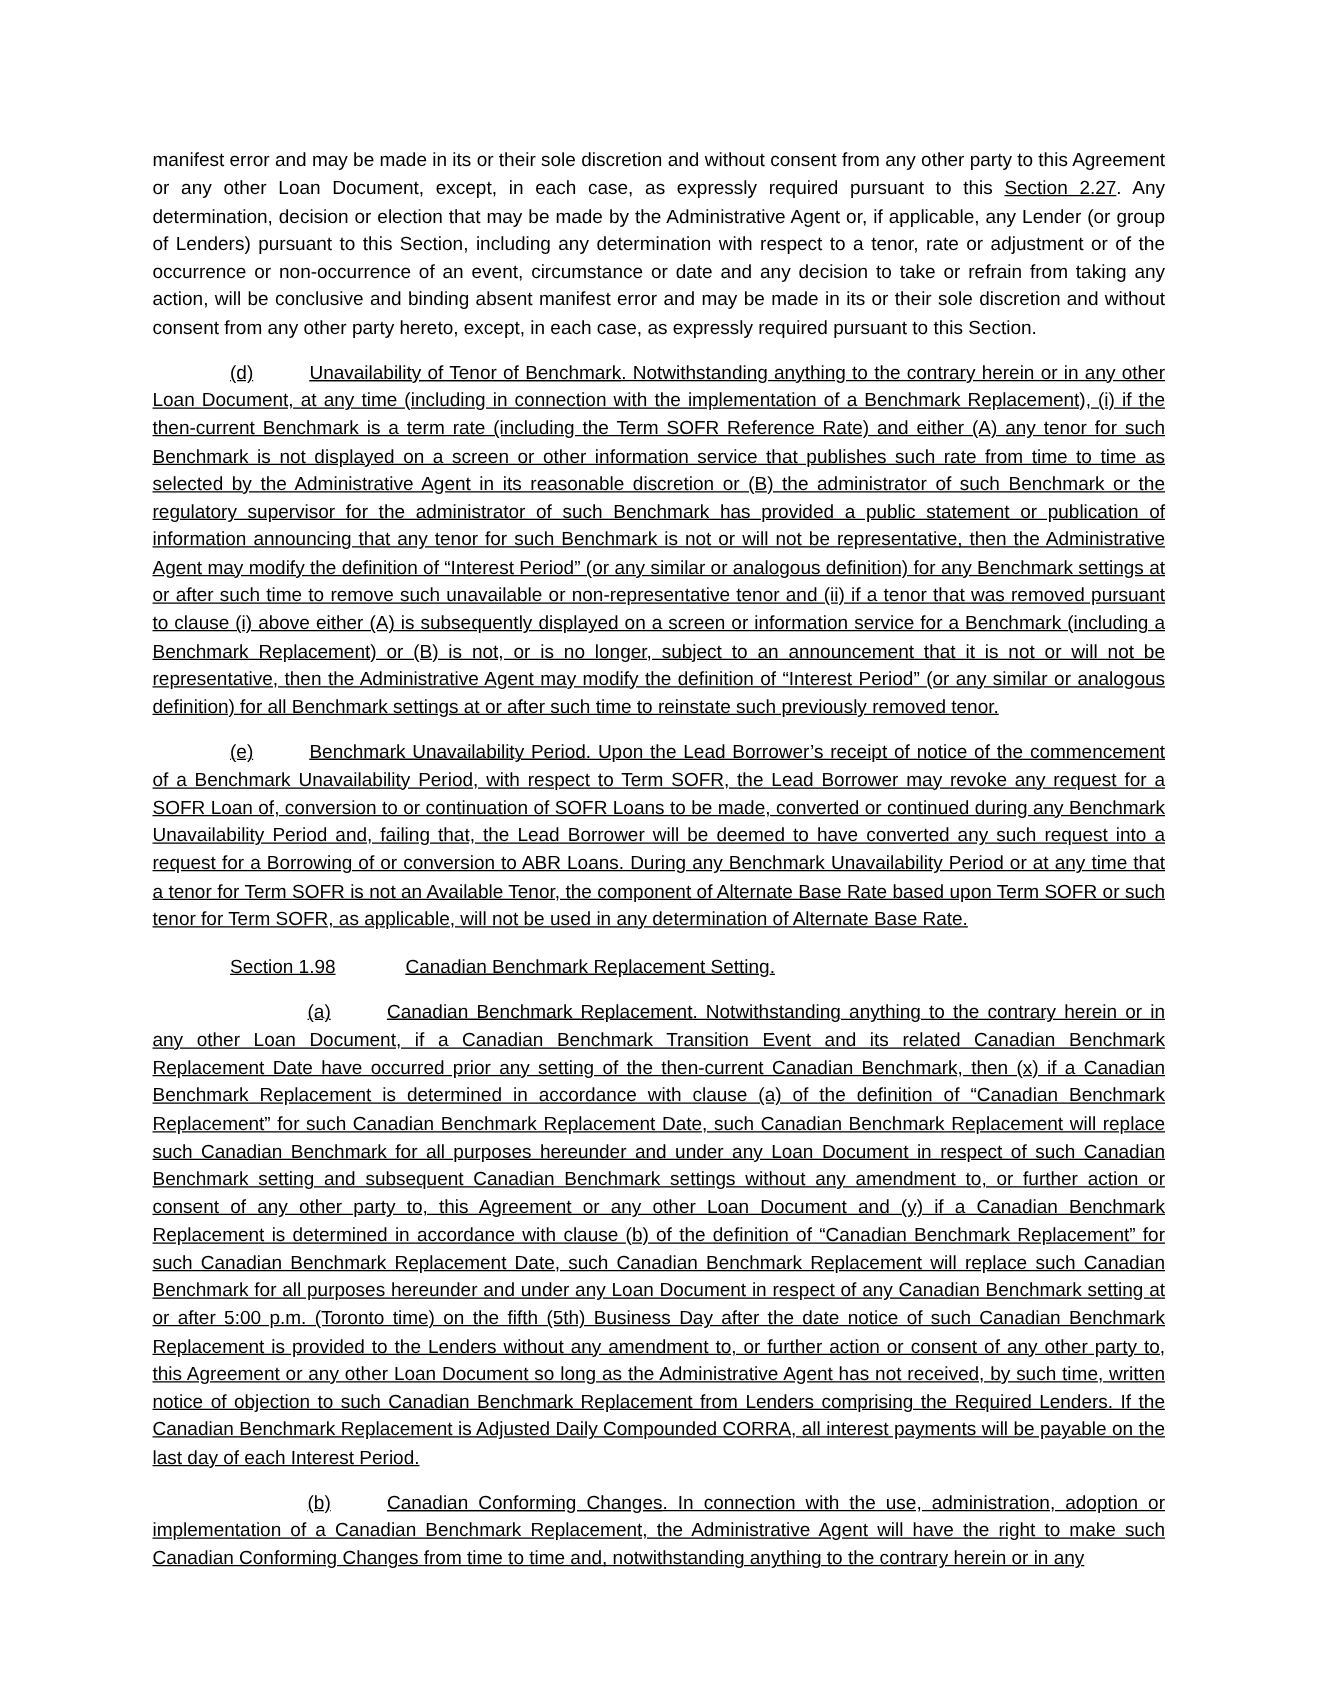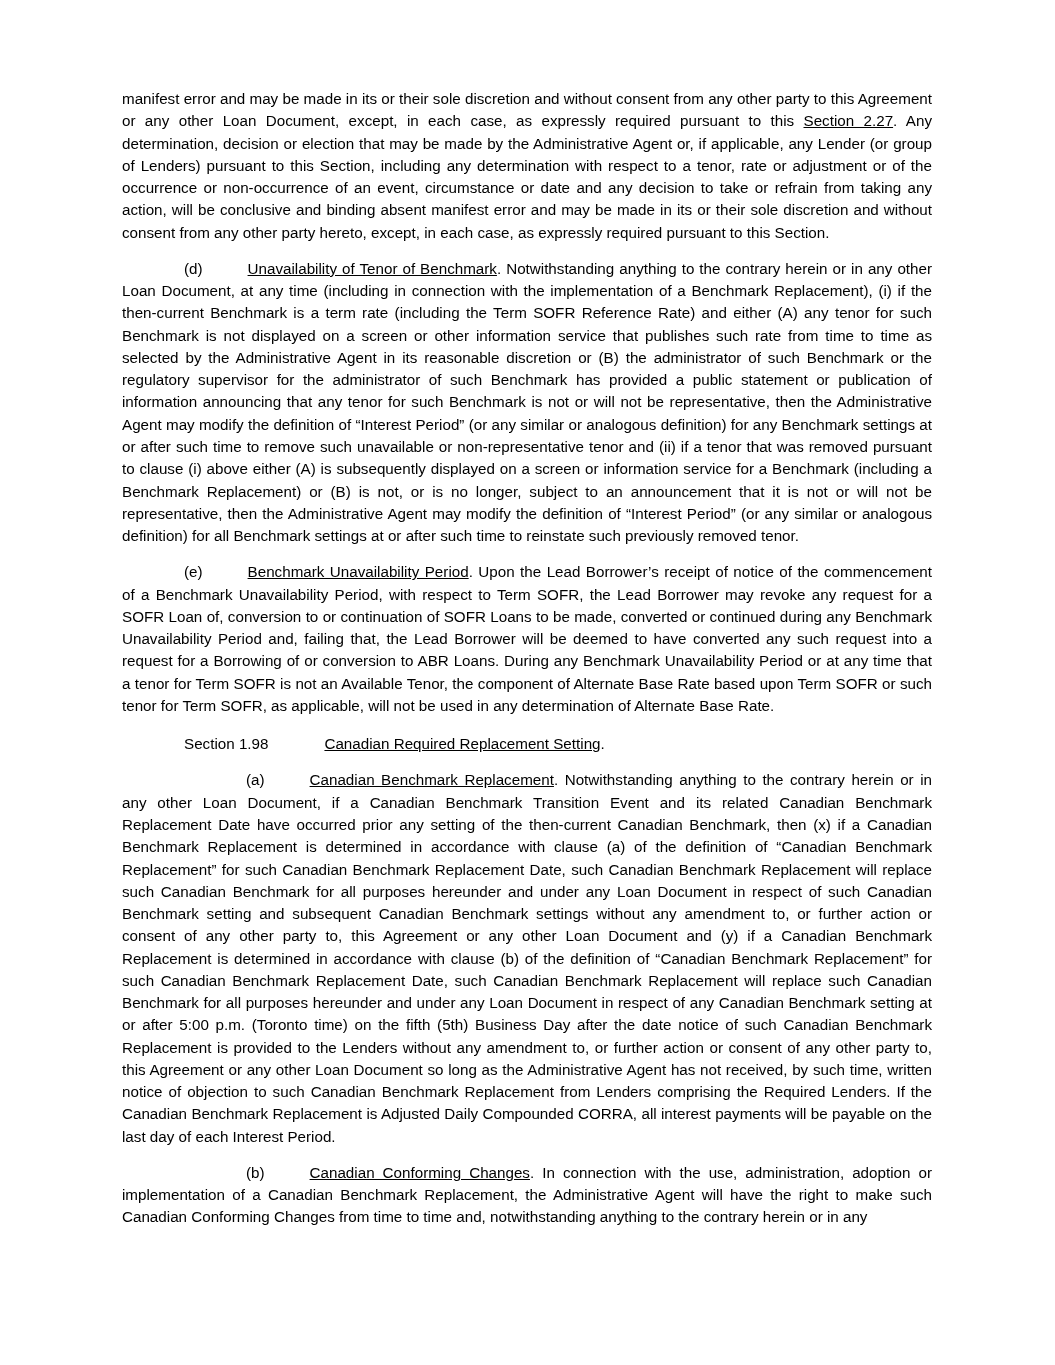--- a/index.html
+++ b/index.html
@@ -10,50 +10,51 @@
   body {
     font-family: "Liberation Sans", sans-serif;
     color: #000000;
   }
   .page {
     width: 1055px;
     height: 1365px;
     box-sizing: border-box;
     background: #ffffff;
     position: relative;
-    padding: 88px 122px 0 122px;
+    padding: 118px 122px 0 122px;
   }
   .doc-body {
     width: 810px;
   }
   p {
     margin: 0 0 0 0;
     font-size: 15.2px;
     line-height: 1.465;
     text-align: justify;
     text-justify: inter-word;
   }
   p + p {
     margin-top: 14px;
+    text-decoration: underline;
   }
   .indent-sm { text-indent: 62px; }
   .indent-md { text-indent: 62px; }
   .indent-lg { text-indent: 124px; }
   .u { text-decoration: underline; }
   .tab-sm { display: inline-block; width: 45px; }
   .tab-md { display: inline-block; width: 56px; }
   .section-head {
     margin-top: 16px;
   }
 </style>
 </head>
 <body>
 
 <div class="page">
   <div class="doc-body" id="doc-body">
       <p><span>manifest error and may be made in its or their sole discretion and without consent from any other party to this Agreement or any other Loan Document, except, in each case, as expressly required pursuant to this </span><span class="u">Section 2.27</span><span>.  Any determination, decision or election that may be made by the Administrative Agent or, if applicable, any Lender (or group of Lenders) pursuant to this Section, including any determination with respect to a tenor, rate or adjustment or of the occurrence or non-occurrence of an event, circumstance or date and any decision to take or refrain from taking any action, will be conclusive and binding absent manifest error and may be made in its or their sole discretion and without consent from any other party hereto, except, in each case, as expressly required pursuant to this Section.</span></p>
       <p class="indent-md"><span>(d)</span><span class="tab-sm">&nbsp;</span><span class="u">Unavailability of Tenor of Benchmark</span><span>.  Notwithstanding anything to the contrary herein or in any other Loan Document, at any time (including in connection with the implementation of a Benchmark Replacement), (i) if the then-current Benchmark is a term rate (including the Term SOFR Reference Rate) and either (A) any tenor for such Benchmark is not displayed on a screen or other information service that publishes such rate from time to time as selected by the Administrative Agent in its reasonable discretion or (B) the administrator of such Benchmark or the regulatory supervisor for the administrator of such Benchmark has provided a public statement or publication of information announcing that any tenor for such Benchmark is not or will not be representative, then the Administrative Agent may modify the definition of “Interest Period” (or any similar or analogous definition) for any Benchmark settings at or after such time to remove such unavailable or non-representative tenor and (ii) if a tenor that was removed pursuant to clause (i) above either (A) is subsequently displayed on a screen or information service for a Benchmark (including a Benchmark Replacement) or (B) is not, or is no longer, subject to an announcement that it is not or will not be representative, then the Administrative Agent may modify the definition of “Interest Period” (or any similar or analogous definition) for all Benchmark settings at or after such time to reinstate such previously removed tenor.</span></p>
       <p class="indent-md"><span>(e)</span><span class="tab-sm">&nbsp;</span><span class="u">Benchmark Unavailability Period</span><span>.  Upon the Lead Borrower’s receipt of notice of the commencement of a Benchmark Unavailability Period, with respect to Term SOFR, the Lead Borrower may revoke any request for a SOFR Loan of, conversion to or continuation of SOFR Loans to be made, converted or continued during any Benchmark Unavailability Period and, failing that, the Lead Borrower will be deemed to have converted any such request into a request for a Borrowing of or conversion to ABR Loans.  During any Benchmark Unavailability Period or at any time that a tenor for Term SOFR is not an Available Tenor, the component of Alternate Base Rate based upon Term SOFR or such tenor for Term SOFR, as applicable, will not be used in any determination of Alternate Base Rate.</span></p>
-      <p class="indent-sm section-head"><span>Section 1.98</span><span class="tab-md">&nbsp;</span><span class="u">Canadian Required Replacement Setting</span><span>.</span></p>
+      <p class="indent-sm section-head"><span>Section 1.98</span><span class="tab-md">&nbsp;</span><span class="u">Canadian Benchmark Replacement Setting</span><span>.</span></p>
       <p class="indent-lg"><span>(a)</span><span class="tab-sm">&nbsp;</span><span class="u">Canadian Benchmark Replacement</span><span>.  Notwithstanding anything to the contrary herein or in any other Loan Document, if a Canadian Benchmark Transition Event and its related Canadian Benchmark Replacement Date have occurred prior any setting of the then-current Canadian Benchmark, then (x) if a Canadian Benchmark Replacement is determined in accordance with clause (a) of the definition of “Canadian Benchmark Replacement” for such Canadian Benchmark Replacement Date, such Canadian Benchmark Replacement will replace such Canadian Benchmark for all purposes hereunder and under any Loan Document in respect of such Canadian Benchmark setting and subsequent Canadian Benchmark settings without any amendment to, or further action or consent of any other party to, this Agreement or any other Loan Document and (y) if a Canadian Benchmark Replacement is determined in accordance with clause (b) of the definition of “Canadian Benchmark Replacement” for such Canadian Benchmark Replacement Date, such Canadian Benchmark Replacement will replace such Canadian Benchmark for all purposes hereunder and under any Loan Document in respect of any Canadian Benchmark setting at or after 5:00 p.m. (Toronto time) on the fifth (5th) Business Day after the date notice of such Canadian Benchmark Replacement is provided to the Lenders without any amendment to, or further action or consent of any other party to, this Agreement or any other Loan Document so long as the Administrative Agent has not received, by such time, written notice of objection to such Canadian Benchmark Replacement from Lenders comprising the Required Lenders.  If the Canadian Benchmark Replacement is Adjusted Daily Compounded CORRA, all interest payments will be payable on the last day of each Interest Period.</span></p>
       <p class="indent-lg"><span>(b)</span><span class="tab-sm">&nbsp;</span><span class="u">Canadian Conforming Changes</span><span>.  In connection with the use, administration, adoption or implementation of a Canadian Benchmark Replacement, the Administrative Agent will have the right to make such Canadian Conforming Changes from time to time and, notwithstanding anything to the contrary herein or in any</span></p>
     </div>
 </div>
 
 </body></html>

